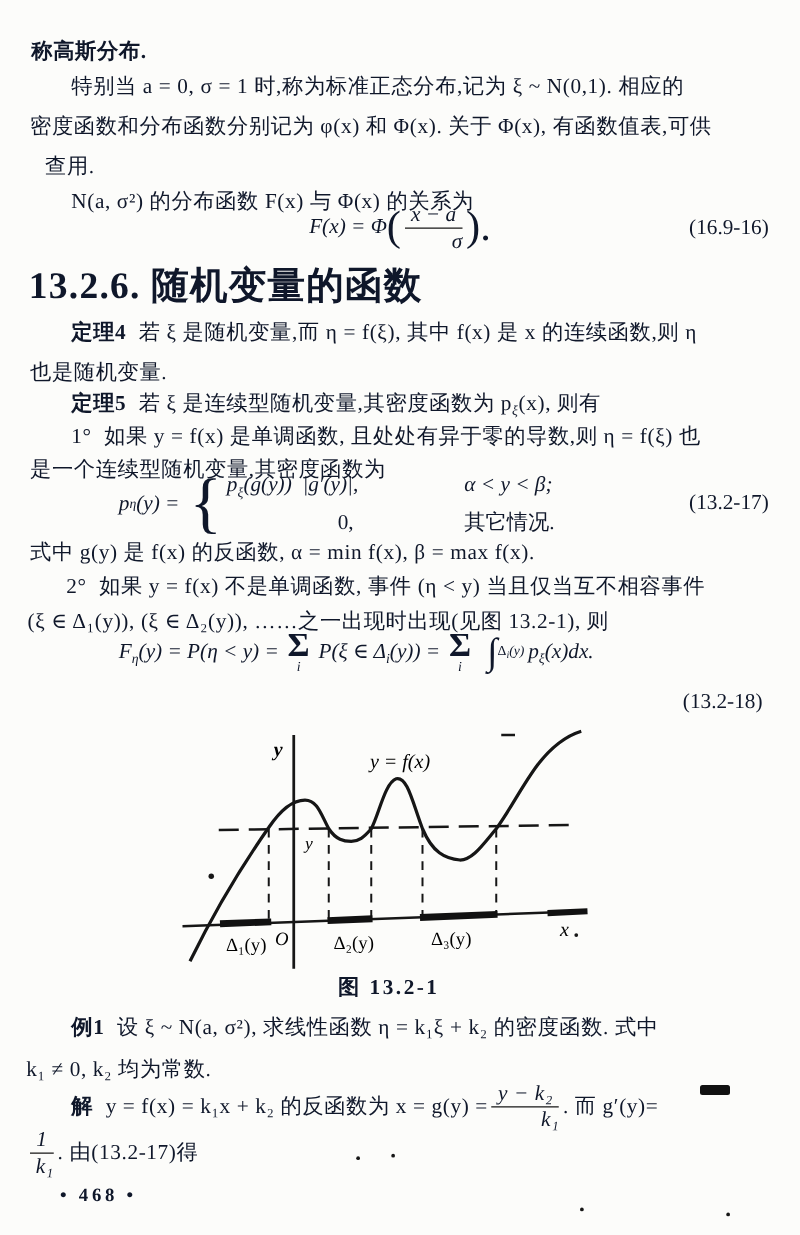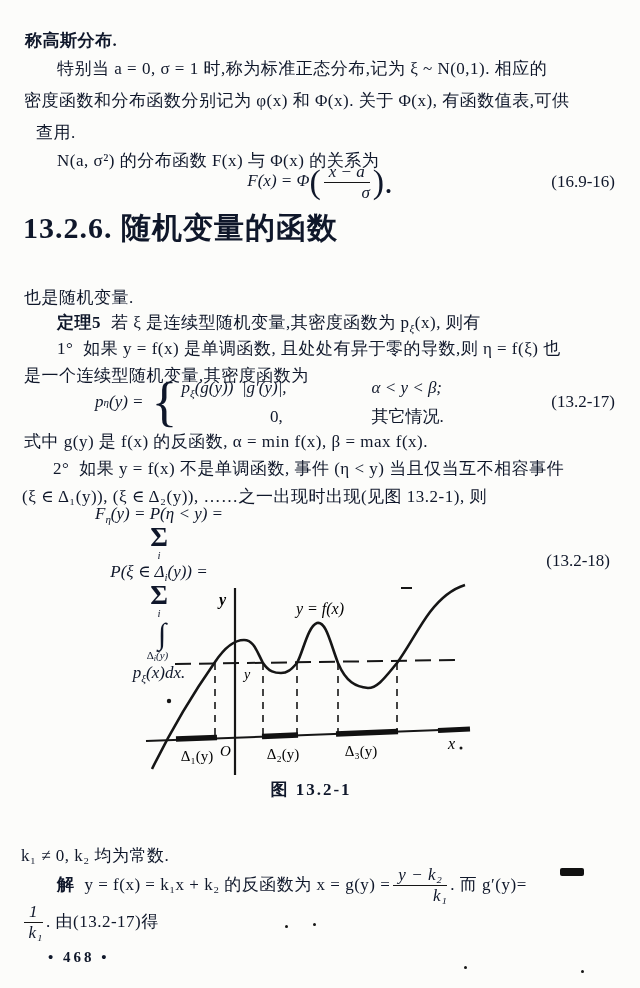--- a/index.html
+++ b/index.html
@@ -58,20 +58,23 @@
 
   <div class="ln" style="top:150px;left:57px;">N(a, σ²) 的分布函数 F(x) 与 Φ(x) 的关系为</div>
 
   <div class="eq16" style="top:163px;">
     <span class="mi">F(x) = Φ</span><span class="bigparen">(</span><span class="frac mi"><span class="num">x − a</span><span class="den">σ</span></span><span class="bigparen">).</span>
   </div>
   <div class="eqtag" style="top:172px;right:25px;">(16.9-16)</div>
 
   <div class="heading" style="top:208px;left:23px;">13.2.6. 随机变量的函数</div>
 
+  <div class="ln" style="top:255px;left:57px;">
+    <span class="lead">定理4</span><span>若 ξ 是随机变量,而 η = f(ξ), 其中 f(x) 是 x 的连续函数,则 η</span>
+  </div>
   <div class="ln" style="top:287px;left:24px;">也是随机变量.</div>
 
   <div class="ln" style="top:312px;left:57px;text-align:right;">
     <span class="lead">定理5</span><span>若 ξ 是连续型随机变量,其密度函数为 p</span><sub class="mi">ξ</sub><span>(x), 则有</span>
   </div>
 
   <div class="ln" style="top:338px;left:57px;">
     <span class="lead2">1°</span><span>如果 y = f(x) 是单调函数, 且处处有异于零的导数,则 η = f(ξ) 也</span>
   </div>
   <div class="ln" style="top:365px;left:24px;">是一个连续型随机变量,其密度函数为</div>
@@ -94,21 +97,21 @@
   </div>
   <div class="eqtag" style="top:392px;right:25px;">(13.2-17)</div>
 
   <div class="ln" style="top:431px;left:24px;">式中 g(y) 是 f(x) 的反函数, α = min f(x), β = max f(x).</div>
 
   <div class="ln" style="top:458px;left:53px;">
     <span class="lead2">2°</span><span>如果 y = f(x) 不是单调函数, 事件 (η &lt; y) 当且仅当互不相容事件</span>
   </div>
   <div class="ln" style="top:486px;left:22px;">(ξ ∈ Δ₁(y)), (ξ ∈ Δ₂(y)), ……之一出现时出现(见图 13.2-1), 则</div>
 
-  <div class="eq18" style="top:504px;left:95px;flex-direction:column;">
+  <div class="eq18" style="top:504px;left:95px;">
     <span><span class="mi">F</span><sub class="mi">η</sub><span class="mi">(y) = P(η &lt; y) =</span></span>
     <span class="sum">
         <span class="sigma">Σ</span>
         <span class="idx">i</span>
       </span>
     <span><span class="mi">P(ξ ∈ Δ</span><sub class="mi">i</sub><span class="mi">(y)) =</span></span>
     <span class="sum">
         <span class="sigma">Σ</span>
         <span class="idx">i</span>
       </span>
@@ -154,20 +157,23 @@
       <text x="100" y="184" font-size="15" font-style="italic">O</text>
       <text x="77" y="189" font-size="15" text-anchor="middle">Δ₁(y)</text>
       <text x="163" y="187" font-size="15" text-anchor="middle">Δ₂(y)</text>
       <text x="241" y="184" font-size="15" text-anchor="middle">Δ₃(y)</text>
       <text x="328" y="177" font-size="16" font-style="italic">x</text>
     </svg>
   </div>
 
   <div class="caption" style="top:778px;">图  13.2-1</div>
 
+  <div class="ln" style="top:811px;left:57px;">
+    <span class="lead">例1</span><span>设 ξ ~ N(a, σ²), 求线性函数 η = k₁ξ + k₂ 的密度函数.  式中</span>
+  </div>
   <div class="ln" style="top:845px;left:21px;">k₁ ≠ 0, k₂ 均为常数.</div>
 
   <div class="ln" style="top:866px;left:57px;display:flex;align-items:center;">
     <span class="lead">解</span>
       <span>y = f(x) = k₁x + k₂ 的反函数为 x = g(y) =</span>
       <span class="frac mi">
         <span class="num">y − k₂</span>
         <span class="den">k₁</span>
       </span>
       <span>.  而 g′(y)=</span>

